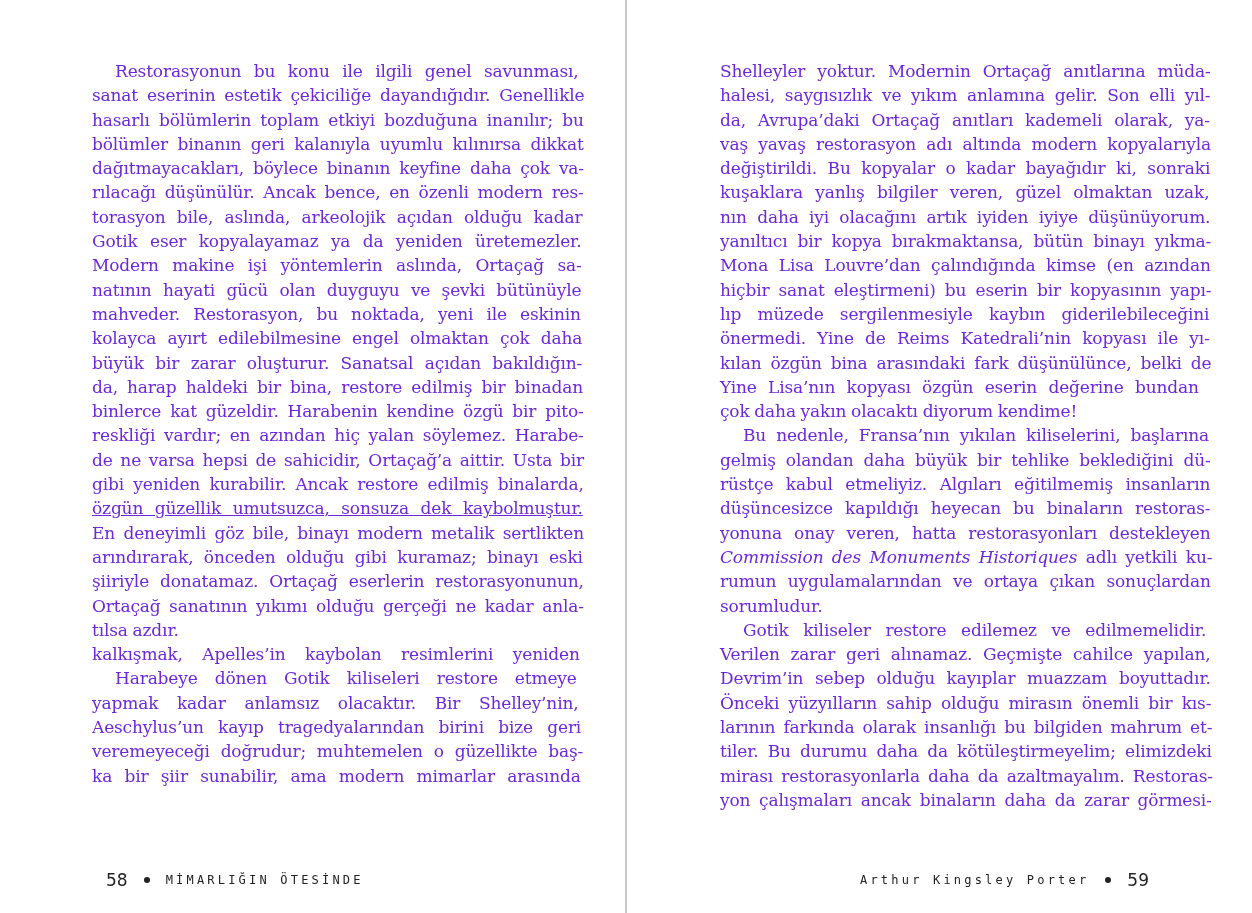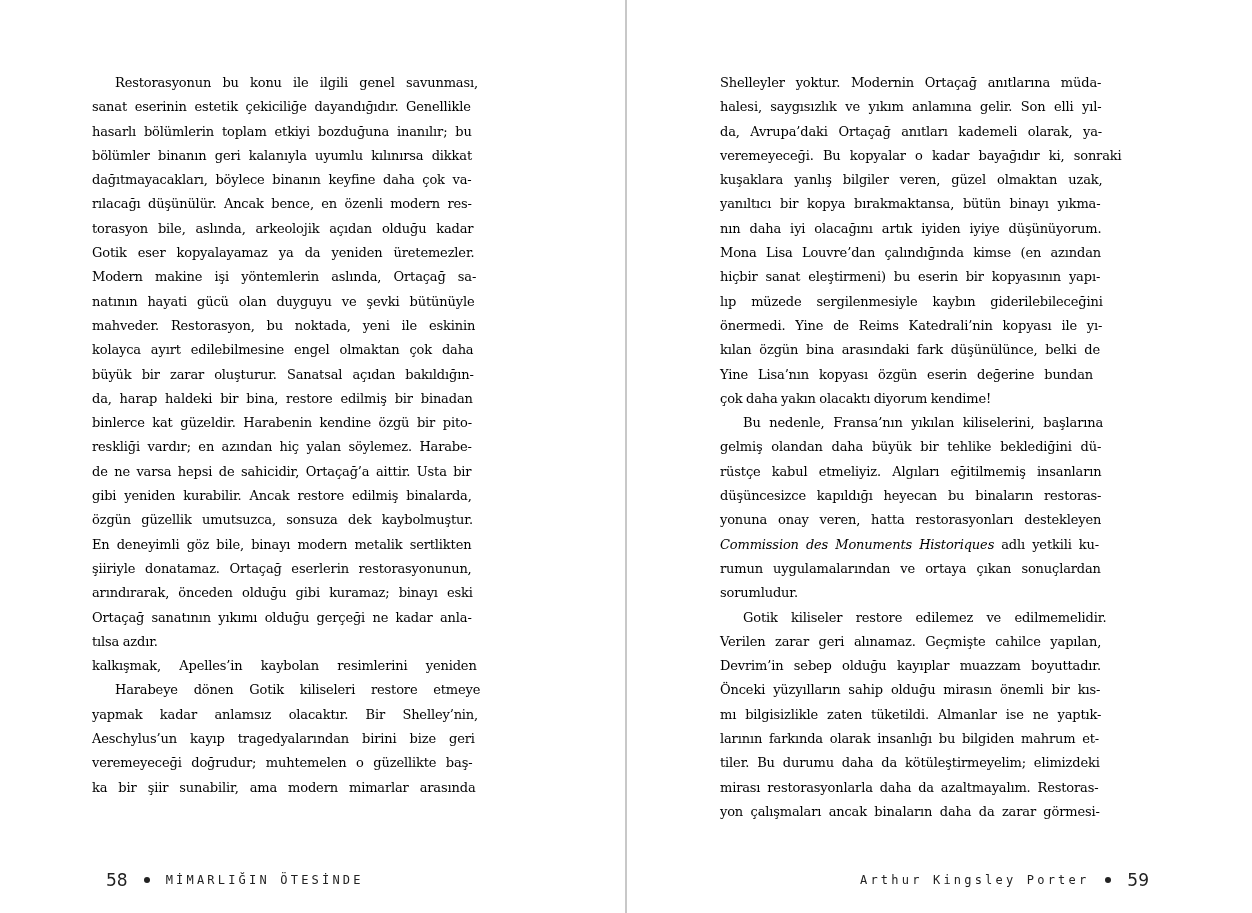--- a/index.html
+++ b/index.html
@@ -5,26 +5,25 @@
   html, body { margin: 0; padding: 0; background: #ffffff; }
   body { width: 1252px; height: 913px; position: relative; overflow: hidden; }
   .spread { position: absolute; left: 0; top: 0; width: 1252px; height: 913px; }
   .page { position: absolute; top: 0; height: 913px; }
   .page-left { left: 0; width: 625px; }
   .page-right { left: 627px; width: 625px; }
   .divider { position: absolute; left: 625px; top: 0; width: 2px; height: 913px; background: #c8c8c8; }
   .text-block {
     position: absolute;
     font-family: "DejaVu Serif", "Liberation Serif", serif;
-    font-size: 13px;
+    font-size: 17px;
     line-height: 24.3px;
-    color: #000000;
+    color: #6d28d9;
     letter-spacing: -0.15px;
     word-spacing: -0.5px;
-    margin-top: 12px;
   }
   .page-left .text-block { left: 92px; top: 59px; width: 441px; }
   .page-right .text-block { left: 93px; top: 59px; width: 441px; }
   .line { display: block; white-space: nowrap; text-align-last: justify; text-align: justify; height: 24.3px; overflow: visible; }
   .line.last { text-align-last: left; }
   .line.indent { padding-left: 23px; }
   .line i { font-style: italic; }
   .footer {
     position: absolute; top: 868px; height: 24px;
     display: flex; align-items: center;
@@ -55,24 +54,24 @@
         <span class="line" style="display: block;"><span style="white-space: nowrap; display: inline-block; word-spacing: 8.21615px;">Modern makine işi yöntemlerin aslında, Ortaçağ sa-</span></span>
         <span class="line" style="display: block;"><span style="white-space: nowrap; display: inline-block; word-spacing: 6.03571px;">natının hayati gücü olan duyguyu ve şevki bütünüyle</span></span>
         <span class="line" style="display: block;"><span style="white-space: nowrap; display: inline-block; word-spacing: 7.8776px;">mahveder. Restorasyon, bu noktada, yeni ile eskinin</span></span>
         <span class="line" style="display: block;"><span style="white-space: nowrap; display: inline-block; word-spacing: 5.91927px;">kolayca ayırt edilebilmesine engel olmaktan çok daha</span></span>
         <span class="line" style="display: block;"><span style="white-space: nowrap; display: inline-block; word-spacing: 6.13802px;">büyük bir zarar oluşturur. Sanatsal açıdan bakıldığın-</span></span>
         <span class="line" style="display: block;"><span style="white-space: nowrap; display: inline-block; word-spacing: 3.8457px;">da, harap haldeki bir bina, restore edilmiş bir binadan</span></span>
         <span class="line" style="display: block;"><span style="white-space: nowrap; display: inline-block; word-spacing: 3.60938px;">binlerce kat güzeldir. Harabenin kendine özgü bir pito-</span></span>
         <span class="line" style="display: block;"><span style="white-space: nowrap; display: inline-block; word-spacing: 3.50446px;">reskliği vardır; en azından hiç yalan söylemez. Harabe-</span></span>
         <span class="line" style="display: block;"><span style="white-space: nowrap; display: inline-block; word-spacing: 2.47743px;">de ne varsa hepsi de sahicidir, Ortaçağ’a aittir. Usta bir</span></span>
         <span class="line" style="display: block;"><span style="white-space: nowrap; display: inline-block; word-spacing: 3.97396px;">gibi yeniden kurabilir. Ancak restore edilmiş binalarda,</span></span>
-        <span class="line" style="display: block;"><span style="white-space: nowrap; display: inline-block; word-spacing: 6.33437px;">özgün güzellik umutsuzca, sonsuza dek kaybolmuştur.</span></span>
+        <span class="line" style="display: block;"><span style="white-space: nowrap; display: inline-block; word-spacing: 6.33437px; text-decoration: underline;">özgün güzellik umutsuzca, sonsuza dek kaybolmuştur.</span></span>
         <span class="line" style="display: block;"><span style="white-space: nowrap; display: inline-block; word-spacing: 3.125px;">En deneyimli göz bile, binayı modern metalik sertlikten</span></span>
+        <span class="line" style="display: block;"><span style="white-space: nowrap; display: inline-block; word-spacing: 5.1901px;">arındırarak, önceden olduğu gibi kuramaz; binayı eski</span></span>
         <span class="line" style="display: block;"><span style="white-space: nowrap; display: inline-block; word-spacing: 5.69922px;">şiiriyle donatamaz. Ortaçağ eserlerin restorasyonunun,</span></span>
-        <span class="line" style="display: block;"><span style="white-space: nowrap; display: inline-block; word-spacing: 5.1901px;">arındırarak, önceden olduğu gibi kuramaz; binayı eski</span></span>
         <span class="line" style="display: block;"><span style="white-space: nowrap; display: inline-block; word-spacing: 3.33259px;">Ortaçağ sanatının yıkımı olduğu gerçeği ne kadar anla-</span></span>
         <span class="line last">tılsa azdır.</span>
         <span class="line" style="display: block;"><span style="white-space: nowrap; display: inline-block; word-spacing: 14.2734px;">kalkışmak, Apelles’in kaybolan resimlerini yeniden</span></span>
         <span class="line indent" style="display: block;"><span style="white-space: nowrap; display: inline-block; word-spacing: 11.7812px;">Harabeye dönen Gotik kiliseleri restore etmeye</span></span>
         <span class="line" style="display: block;"><span style="white-space: nowrap; display: inline-block; word-spacing: 13.4156px;">yapmak kadar anlamsız olacaktır. Bir Shelley’nin,</span></span>
         <span class="line" style="display: block;"><span style="white-space: nowrap; display: inline-block; word-spacing: 9.04063px;">Aeschylus’un kayıp tragedyalarından birini bize geri</span></span>
         <span class="line" style="display: block;"><span style="white-space: nowrap; display: inline-block; word-spacing: 5.575px;">veremeyeceği doğrudur; muhtemelen o güzellikte baş-</span></span>
         <span class="line" style="display: block;"><span style="white-space: nowrap; display: inline-block; word-spacing: 7.04688px;">ka bir şiir sunabilir, ama modern mimarlar arasında</span></span>
       </div>
     <div class="footer">
@@ -82,44 +81,44 @@
     </div>
   </div>
 
   <div class="divider"></div>
 
   <div class="page page-right">
     <div class="text-block" id="right-body">
         <span class="line" style="display: block;"><span style="white-space: nowrap; display: inline-block; word-spacing: 6.775px;">Shelleyler yoktur. Modernin Ortaçağ anıtlarına müda-</span></span>
         <span class="line" style="display: block;"><span style="white-space: nowrap; display: inline-block; word-spacing: 4.48242px;">halesi, saygısızlık ve yıkım anlamına gelir. Son elli yıl-</span></span>
         <span class="line" style="display: block;"><span style="white-space: nowrap; display: inline-block; word-spacing: 6.6224px;">da, Avrupa’daki Ortaçağ anıtları kademeli olarak, ya-</span></span>
-        <span class="line" style="display: block;"><span style="white-space: nowrap; display: inline-block; word-spacing: 5.27902px;">veremeyeceği. Bu kopyalar o kadar bayağıdır ki, sonraki</span></span>
+        <span class="line" style="display: block;"><span style="white-space: nowrap; display: inline-block; word-spacing: 5px;">vaş yavaş restorasyon adı altında modern kopyalarıyla</span></span>
+        <span class="line" style="display: block;"><span style="white-space: nowrap; display: inline-block; word-spacing: 5.27902px;">değiştirildi. Bu kopyalar o kadar bayağıdır ki, sonraki</span></span>
         <span class="line" style="display: block;"><span style="white-space: nowrap; display: inline-block; word-spacing: 7.07031px;">kuşaklara yanlış bilgiler veren, güzel olmaktan uzak,</span></span>
+        <span class="line" style="display: block;"><span style="white-space: nowrap; display: inline-block; word-spacing: 5.05357px;">nın daha iyi olacağını artık iyiden iyiye düşünüyorum.</span></span>
         <span class="line" style="display: block;"><span style="white-space: nowrap; display: inline-block; word-spacing: 4.75px;">yanıltıcı bir kopya bırakmaktansa, bütün binayı yıkma-</span></span>
-        <span class="line" style="display: block;"><span style="white-space: nowrap; display: inline-block; word-spacing: 5.05357px;">nın daha iyi olacağını artık iyiden iyiye düşünüyorum.</span></span>
         <span class="line" style="display: block;"><span style="white-space: nowrap; display: inline-block; word-spacing: 5.36198px;">Mona Lisa Louvre’dan çalındığında kimse (en azından</span></span>
         <span class="line" style="display: block;"><span style="white-space: nowrap; display: inline-block; word-spacing: 3.84152px;">hiçbir sanat eleştirmeni) bu eserin bir kopyasının yapı-</span></span>
         <span class="line" style="display: block;"><span style="white-space: nowrap; display: inline-block; word-spacing: 10.9648px;">lıp müzede sergilenmesiyle kaybın giderilebileceğini</span></span>
         <span class="line" style="display: block;"><span style="white-space: nowrap; display: inline-block; word-spacing: 5.92634px;">önermedi. Yine de Reims Katedrali’nin kopyası ile yı-</span></span>
         <span class="line" style="display: block;"><span style="white-space: nowrap; display: inline-block; word-spacing: 3.7433px;">kılan özgün bina arasındaki fark düşünülünce, belki de</span></span>
         <span class="line" style="display: block;"><span style="white-space: nowrap; display: inline-block; word-spacing: 6.0599px;">Yine Lisa’nın kopyası özgün eserin değerine bundan</span></span>
         <span class="line last">çok daha yakın olacaktı diyorum kendime!</span>
         <span class="line indent" style="display: block;"><span style="white-space: nowrap; display: inline-block; word-spacing: 4.74688px;">Bu nedenle, Fransa’nın yıkılan kiliselerini, başlarına</span></span>
         <span class="line" style="display: block;"><span style="white-space: nowrap; display: inline-block; word-spacing: 4.8058px;">gelmiş olandan daha büyük bir tehlike beklediğini dü-</span></span>
         <span class="line" style="display: block;"><span style="white-space: nowrap; display: inline-block; word-spacing: 7.25px;">rüstçe kabul etmeliyiz. Algıları eğitilmemiş insanların</span></span>
         <span class="line" style="display: block;"><span style="white-space: nowrap; display: inline-block; word-spacing: 6.90313px;">düşüncesizce kapıldığı heyecan bu binaların restoras-</span></span>
         <span class="line" style="display: block;"><span style="white-space: nowrap; display: inline-block; word-spacing: 6.90625px;">yonuna onay veren, hatta restorasyonları destekleyen</span></span>
         <span class="line" style="display: block;"><span style="white-space: nowrap; display: inline-block; word-spacing: 3.1224px;"><i>Commission des Monuments Historiques</i><span> adlı yetkili ku-</span></span></span>
         <span class="line" style="display: block;"><span style="white-space: nowrap; display: inline-block; word-spacing: 6.16875px;">rumun uygulamalarından ve ortaya çıkan sonuçlardan</span></span>
         <span class="line last">sorumludur.</span>
         <span class="line indent" style="display: block;"><span style="white-space: nowrap; display: inline-block; word-spacing: 9.28438px;">Gotik kiliseler restore edilemez ve edilmemelidir.</span></span>
         <span class="line" style="display: block; text-decoration: underline;"><span style="white-space: nowrap; display: inline-block; word-spacing: 5.57031px;">Verilen zarar geri alınamaz. Geçmişte cahilce yapılan,</span></span>
         <span class="line" style="display: block;"><span style="white-space: nowrap; display: inline-block; word-spacing: 6.35625px;">Devrim’in sebep olduğu kayıplar muazzam boyuttadır.</span></span>
         <span class="line" style="display: block;"><span style="white-space: nowrap; display: inline-block; word-spacing: 4.01562px;">Önceki yüzyılların sahip olduğu mirasın önemli bir kıs-</span></span>
-        <span class="line" style="display: block;"><span style="white-space: nowrap; display: inline-block; word-spacing: 4.97098px;">mı bilgisizlikle zaten tüketildi. Almanlar ise ne yaptık-</span></span>
         <span class="line" style="display: block;"><span style="white-space: nowrap; display: inline-block; word-spacing: 2.79241px;">larının farkında olarak insanlığı bu bilgiden mahrum et-</span></span>
         <span class="line" style="display: block;"><span style="white-space: nowrap; display: inline-block; word-spacing: 3.97135px;">tiler. Bu durumu daha da kötüleştirmeyelim; elimizdeki</span></span>
         <span class="line" style="display: block;"><span style="white-space: nowrap; display: inline-block; word-spacing: 2.9375px;">mirası restorasyonlarla daha da azaltmayalım. Restoras-</span></span>
         <span class="line" style="display: block;"><span style="white-space: nowrap; display: inline-block; word-spacing: 3.44196px;">yon çalışmaları ancak binaların daha da zarar görmesi-</span></span>
       </div>
     <div class="footer">
       <span class="running-head">Arthur Kingsley Porter</span>
       <span class="bullet"></span>
       <span class="folio">59</span>
     </div>

